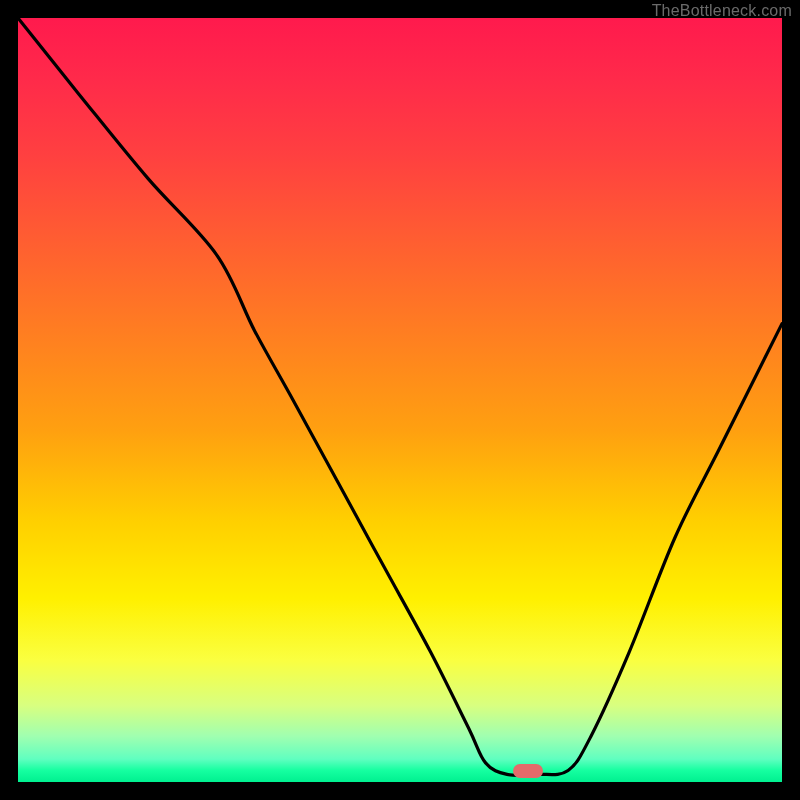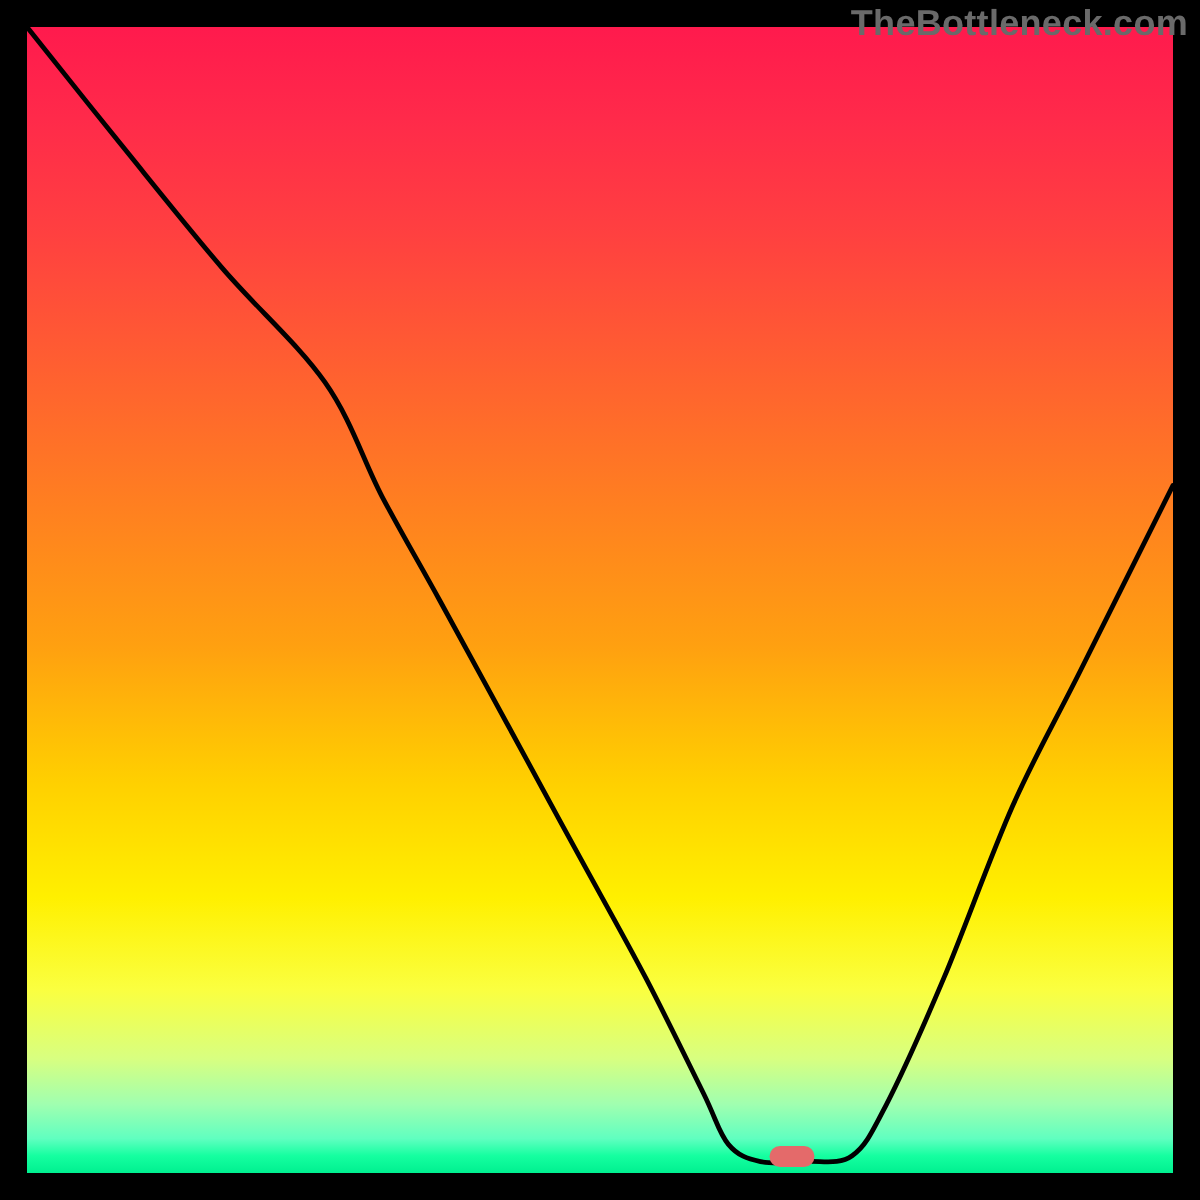--- a/index.html
+++ b/index.html
@@ -33,22 +33,22 @@
       #60ffc0 97%,
       #15ffa0 98.5%,
       #00f090 100%
     );
   }
   .watermark {
     position: absolute;
     top: 2px;
     right: 8px;
     color: #6a6a6a;
-    font-size: 24px;
-    font-weight: 700;
+    font-size: 16px;
+    font-weight: 400;
     letter-spacing: 0.2px;
   }
   .curve-svg {
     position: absolute;
     left: 18px;
     top: 18px;
     width: 764px;
     height: 764px;
     overflow: visible;
   }

